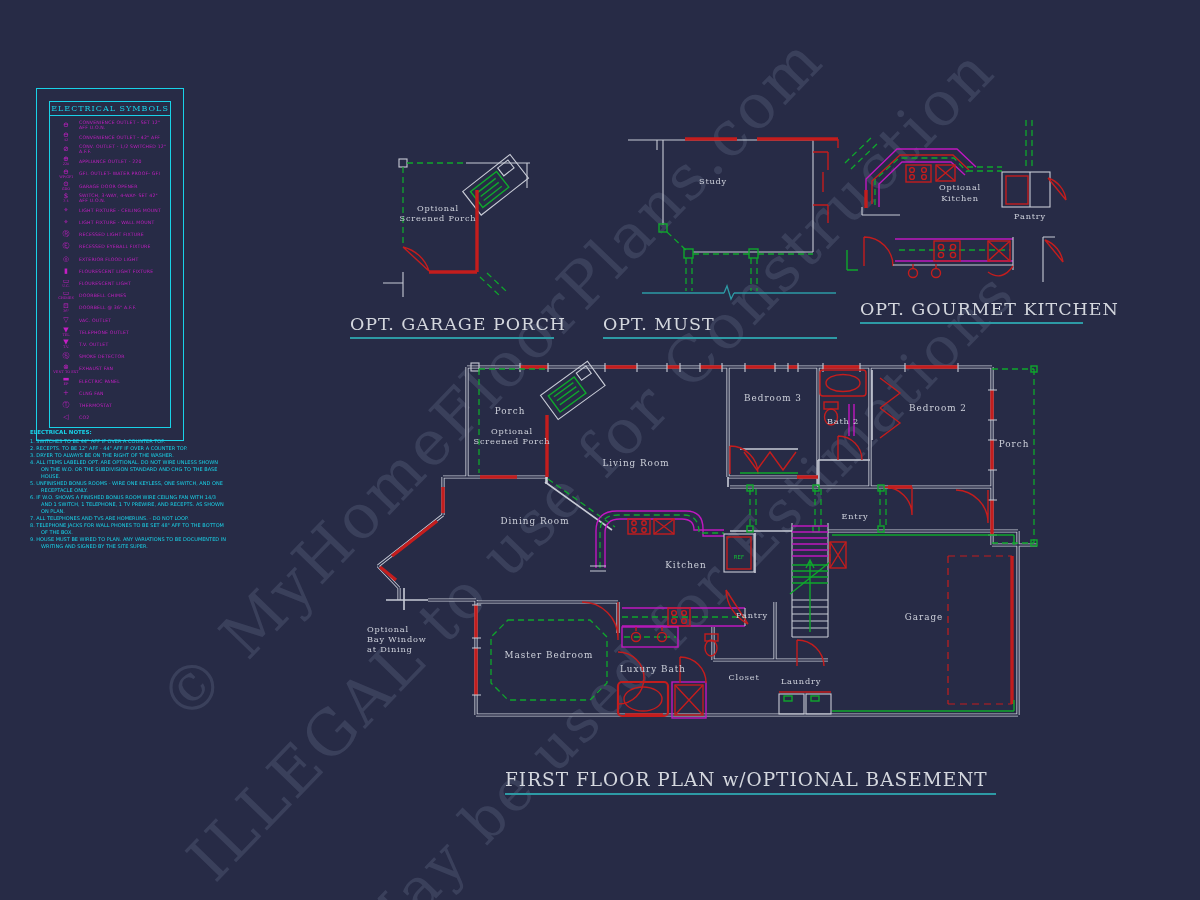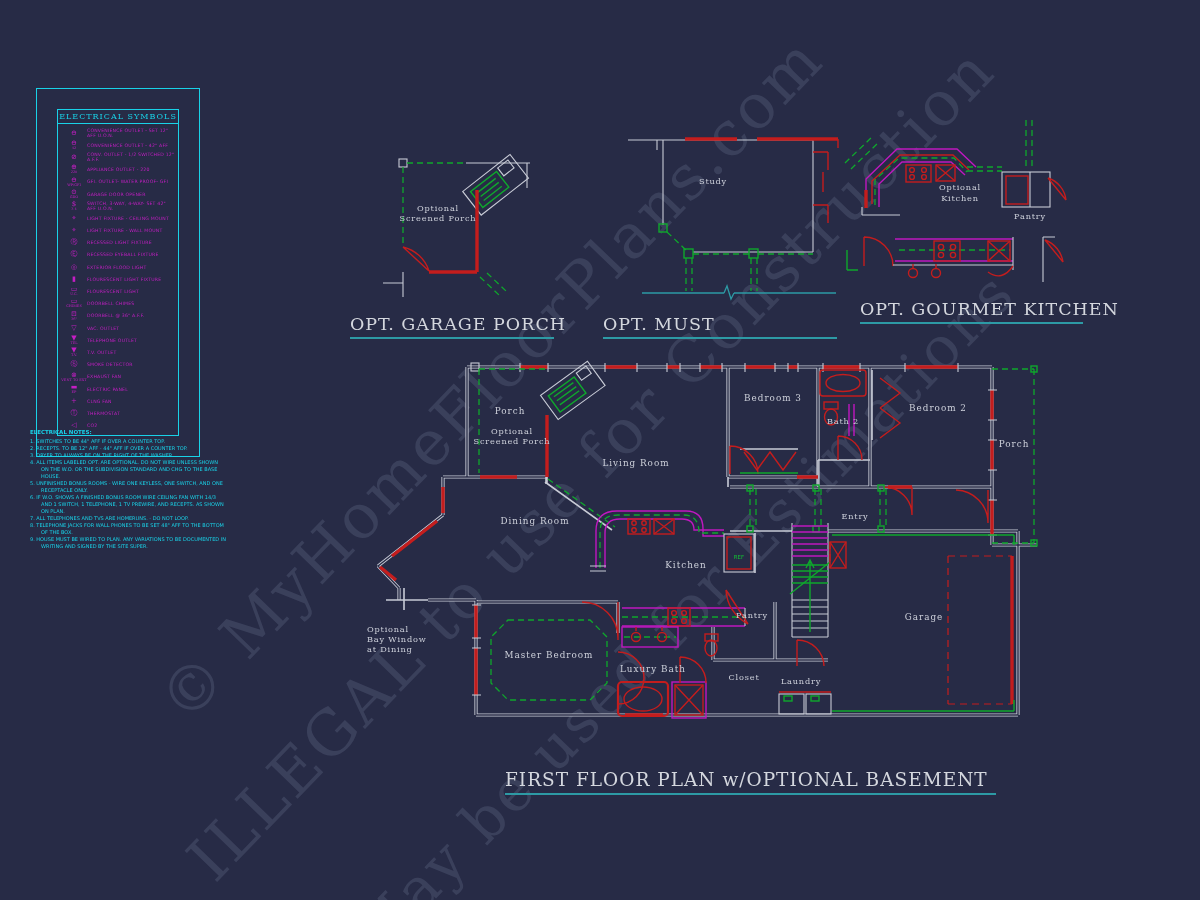--- a/index.html
+++ b/index.html
@@ -5,21 +5,21 @@
   html,body{margin:0;padding:0;background:#272b46;}
   #canvas{position:relative;width:1200px;height:900px;background:#272b46;overflow:hidden;
           font-family:"DejaVu Serif",serif;}
   
   .wm{position:absolute;white-space:nowrap;color:rgba(197,206,236,0.13);
       transform:translate(-50%,-50%) rotate(-46deg);font-family:"DejaVu Serif",serif;letter-spacing:3px;}
   #wm1{left:491px;top:379px;font-size:62px;}
   #wm2{left:591px;top:464px;font-size:62px;}
   #wm3{left:683px;top:614px;font-size:58px;}
   
-  #legend{position:absolute;left:36px;top:88px;width:122px;border:1px solid #19d2e8;padding:20px;}
+  #legend{position:absolute;left:36px;top:88px;width:122px;border:1px solid #19d2e8;padding:12px;}
   .legend-border{border:1px solid #19d2e8;}
   .legend-title{border-bottom:1px solid #19d2e8;color:#19d2e8;text-align:center;
                 font-size:8px;letter-spacing:1px;padding:2px 0;}
   .legend-rows{padding:3px 2px 3px 3px;}
   .lrow{display:flex;align-items:center;height:12.2px;overflow:visible;}
   .lico{width:26px;flex:0 0 26px;text-align:center;color:#c41ec4;line-height:1;}
   .lico i{font-style:normal;font-size:7px;display:block;}
   .lico em{font-style:normal;font-size:3.5px;display:block;letter-spacing:0;}
   .llab{color:#c41ec4;font-size:4.6px;letter-spacing:0.2px;font-family:"DejaVu Sans",sans-serif;}
   

